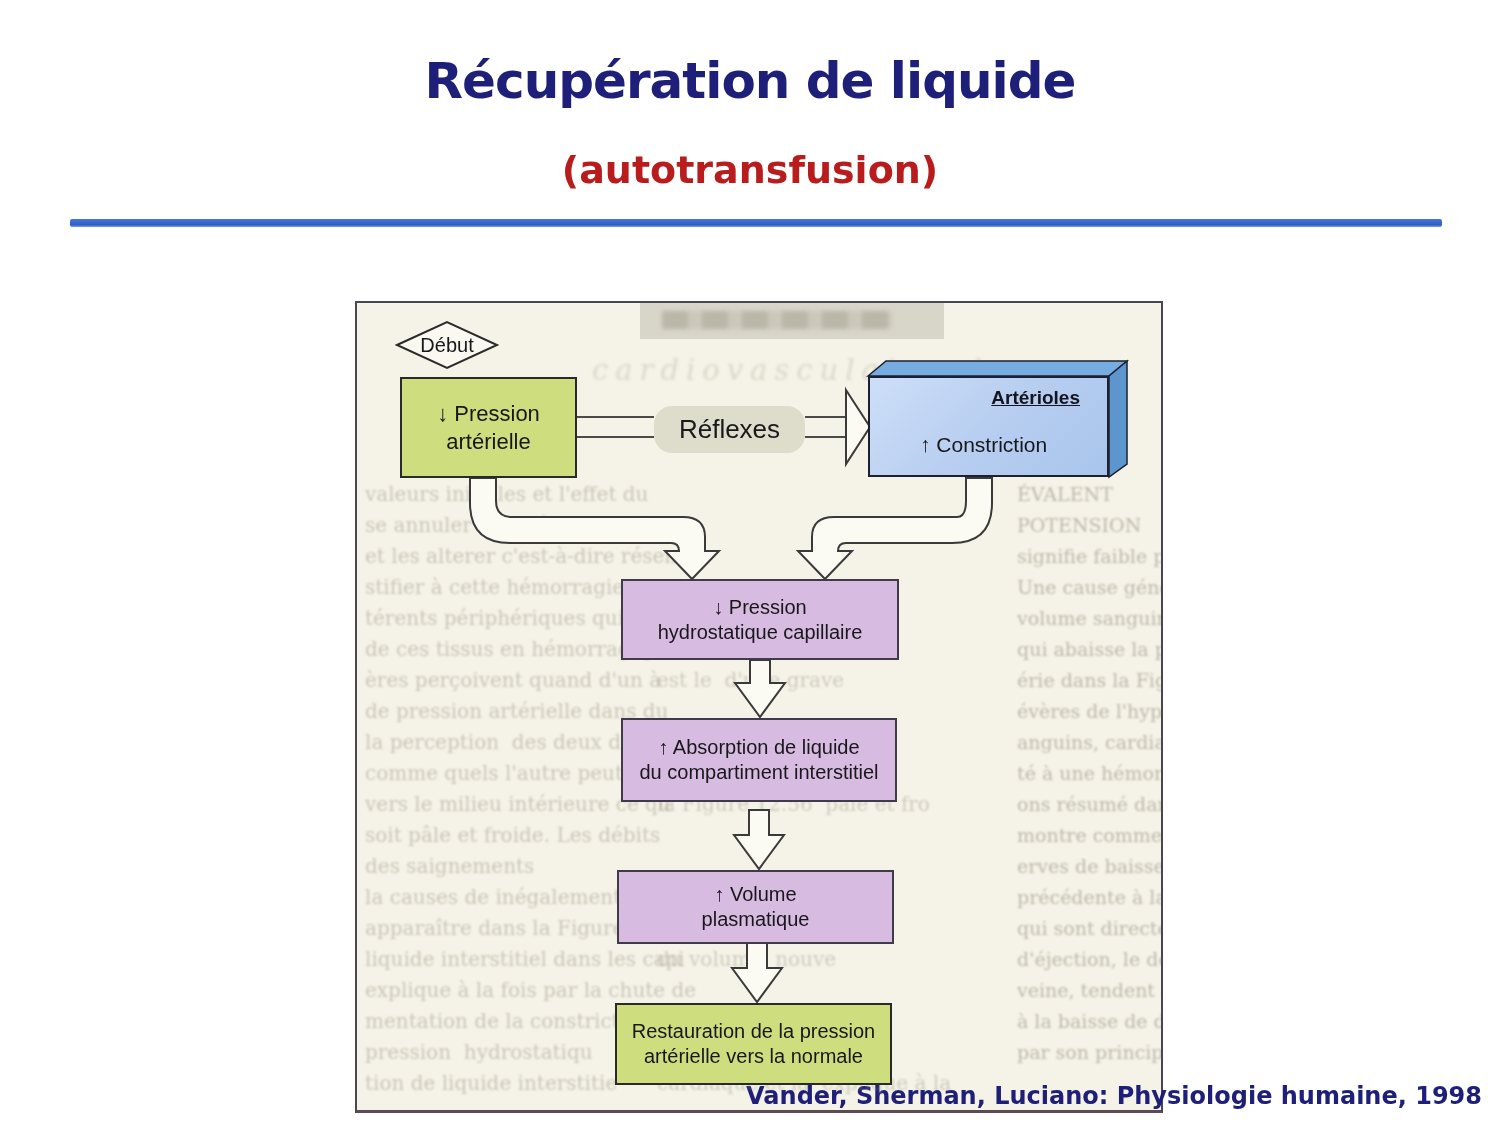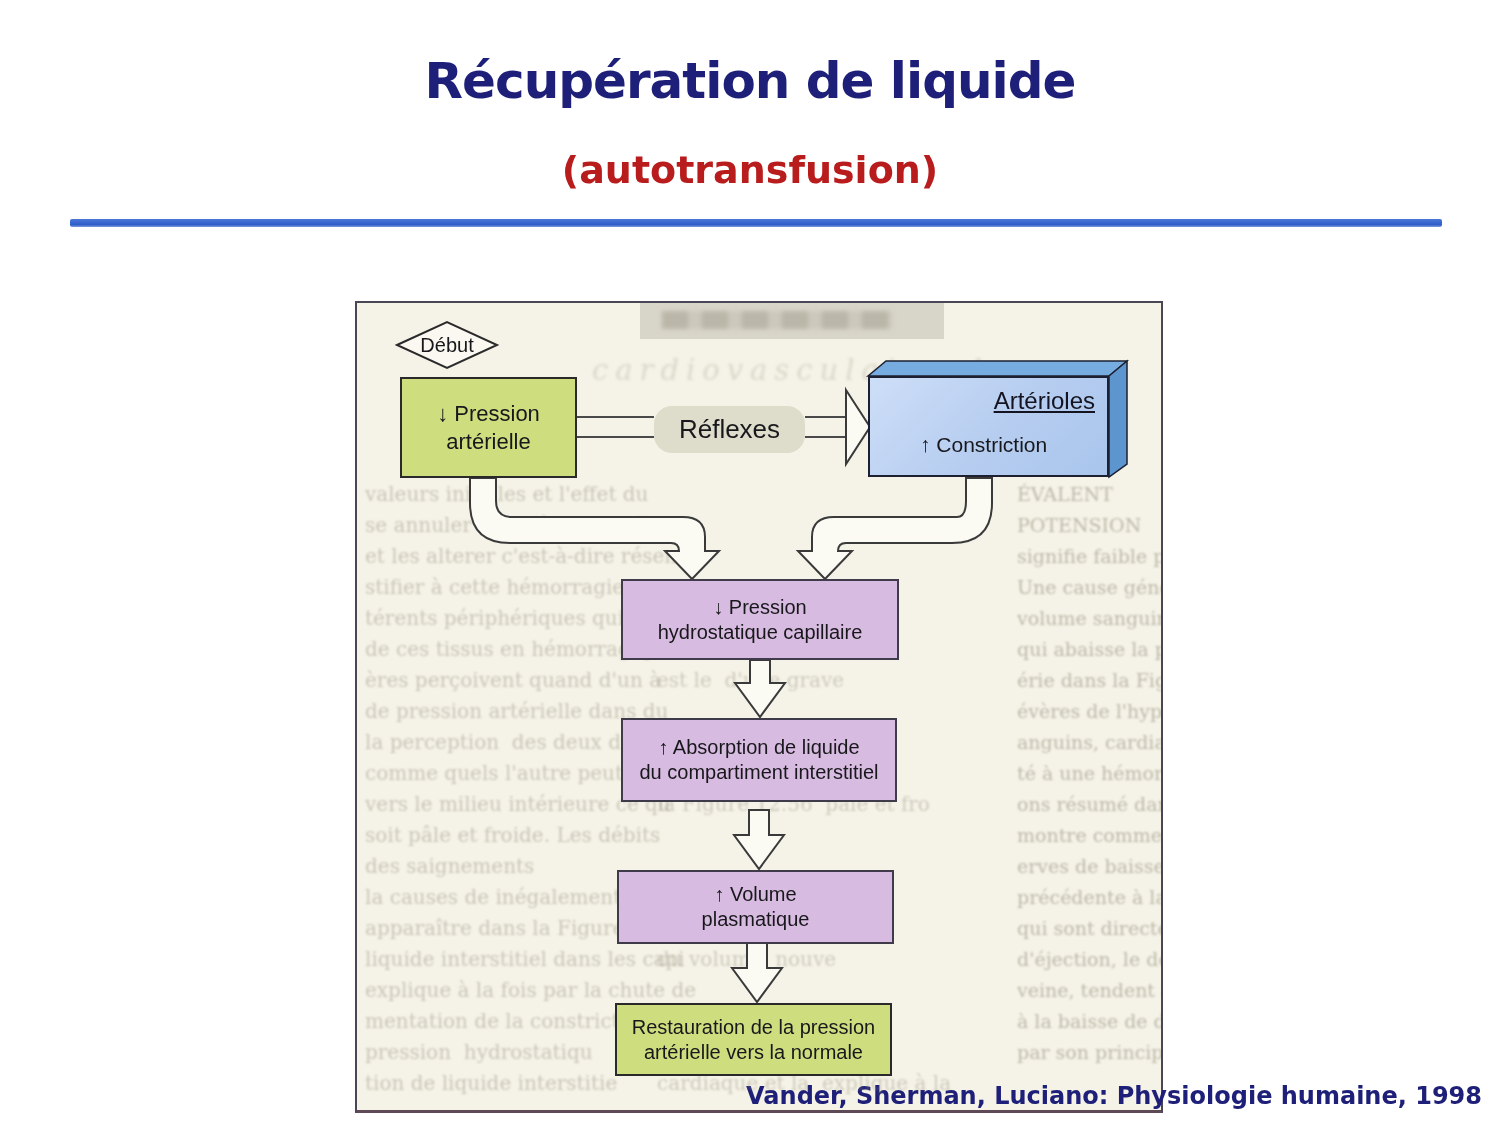--- a/index.html
+++ b/index.html
@@ -36,28 +36,28 @@
 
   .node{position:absolute;z-index:3;display:flex;align-items:center;justify-content:center;
         text-align:center;white-space:pre-line;color:#18181c;line-height:1.25;
         font-family:"Liberation Sans",sans-serif;box-sizing:border-box;}
   .diamond-label{left:40px;top:28px;width:100px;height:28px;font-size:20px;background:none;}
   .green-top{left:43px;top:74px;width:177px;height:101px;background:#cedd7e;
         border:2px solid #2a2a2a;font-size:22px;}
   .reflex{left:297px;top:103px;width:151px;height:47px;background:#dedcca;font-size:26px;border-radius:18px;}
   .blue-front{left:511px;top:73px;width:241px;height:101px;border:2px solid #1c2030;
         background:linear-gradient(135deg,#cddef7 0%,#b6cdf0 55%,#a9c5ec 100%);}
-  .arterioles-title{position:absolute;right:12px;top:8px;font-weight:normal;font-size:24px;
+  .arterioles-title{position:absolute;right:27px;top:8px;font-weight:bold;font-size:19px;
         text-decoration:underline;color:#141420;}
   .constriction{position:absolute;left:50px;top:54px;font-size:21px;color:#18181c;text-align:right;}
   .purple{background:#d8bbe0;border:2px solid #3f3b4a;font-size:20px;}
   .purple-1{left:264px;top:276px;width:278px;height:81px;}
   .purple-2{left:264px;top:415px;width:276px;height:84px;}
   .purple-3{left:260px;top:567px;width:277px;height:74px;}
-  .green-bottom{left:258px;top:700px;width:277px;height:73px;background:#cedd7e;
+  .green-bottom{left:258px;top:700px;width:277px;height:82px;background:#cedd7e;
         border:2px solid #2a2a2a;font-size:20px;}
 </style>
 </head>
 <body>
 
 <div class="slide">
 
   <div class="title">Récupération de liquide</div>
   <div class="subtitle">(autotransfusion)</div>
   <div class="rule"></div>

